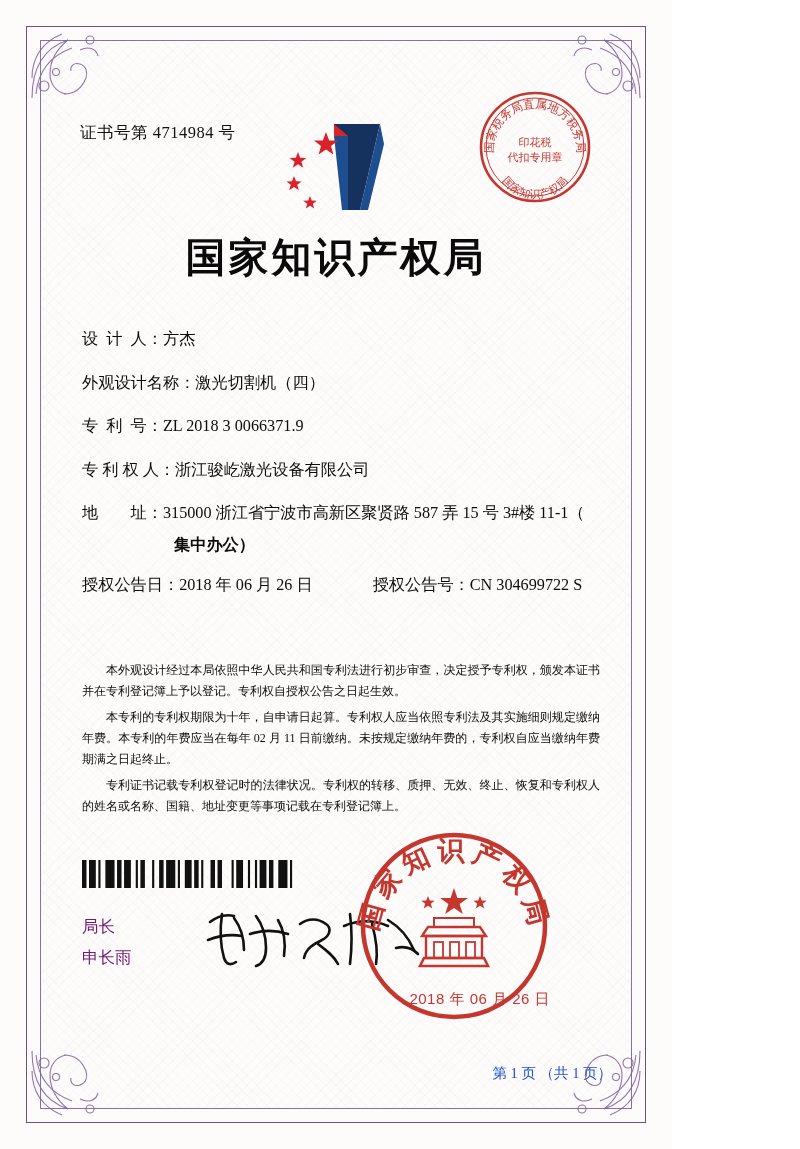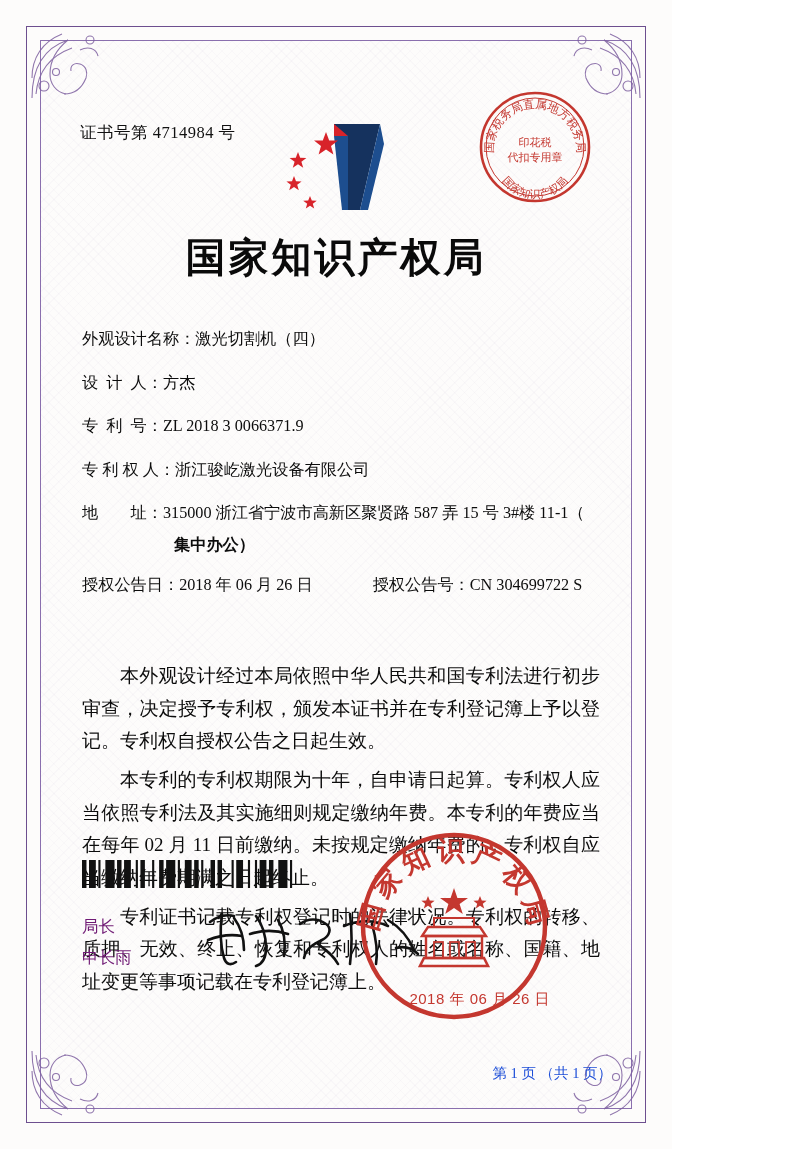--- a/index.html
+++ b/index.html
@@ -139,21 +139,21 @@
     color: #0c0c0c;
     margin: -12px 0 18px 92px;
     font-weight: bold;
   }
 
   .paras {
     position: absolute;
     top: 600px;
     left: 22px;
     right: 12px;
-    font-size: 19px;
+    font-size: 12px;
     line-height: 1.72;
     color: #0c0c0c;
     text-align: justify;
   }
   .paras p {
     margin: 0 0 6px 0;
     text-indent: 2em;
   }
 
   .barcode {
@@ -295,26 +295,26 @@
         <text font-size="11" fill="#c4372f" font-family="'DejaVu Serif', serif">
           <textPath href="#arcBot" startOffset="50%" text-anchor="middle">国家知识产权局</textPath>
         </text>
       </svg>
     </div>
 
     <div class="title">国家知识产权局</div>
 
     <div class="fields">
       <div class="field-row">
+        <span class="field-label">设  计  人：</span>
+        <span class="field-value">方杰</span>
+      </div>
+      <div class="field-row">
         <span class="field-label">外观设计名称：</span>
         <span class="field-value">激光切割机（四）</span>
-      </div>
-      <div class="field-row">
-        <span class="field-label">设  计  人：</span>
-        <span class="field-value">方杰</span>
       </div>
       <div class="field-row">
         <span class="field-label">专  利  号：</span>
         <span class="field-value">ZL 2018 3 0066371.9</span>
       </div>
       <div class="field-row">
         <span class="field-label">专 利 权 人：</span>
         <span class="field-value">浙江骏屹激光设备有限公司</span>
       </div>
       <div class="field-row">

